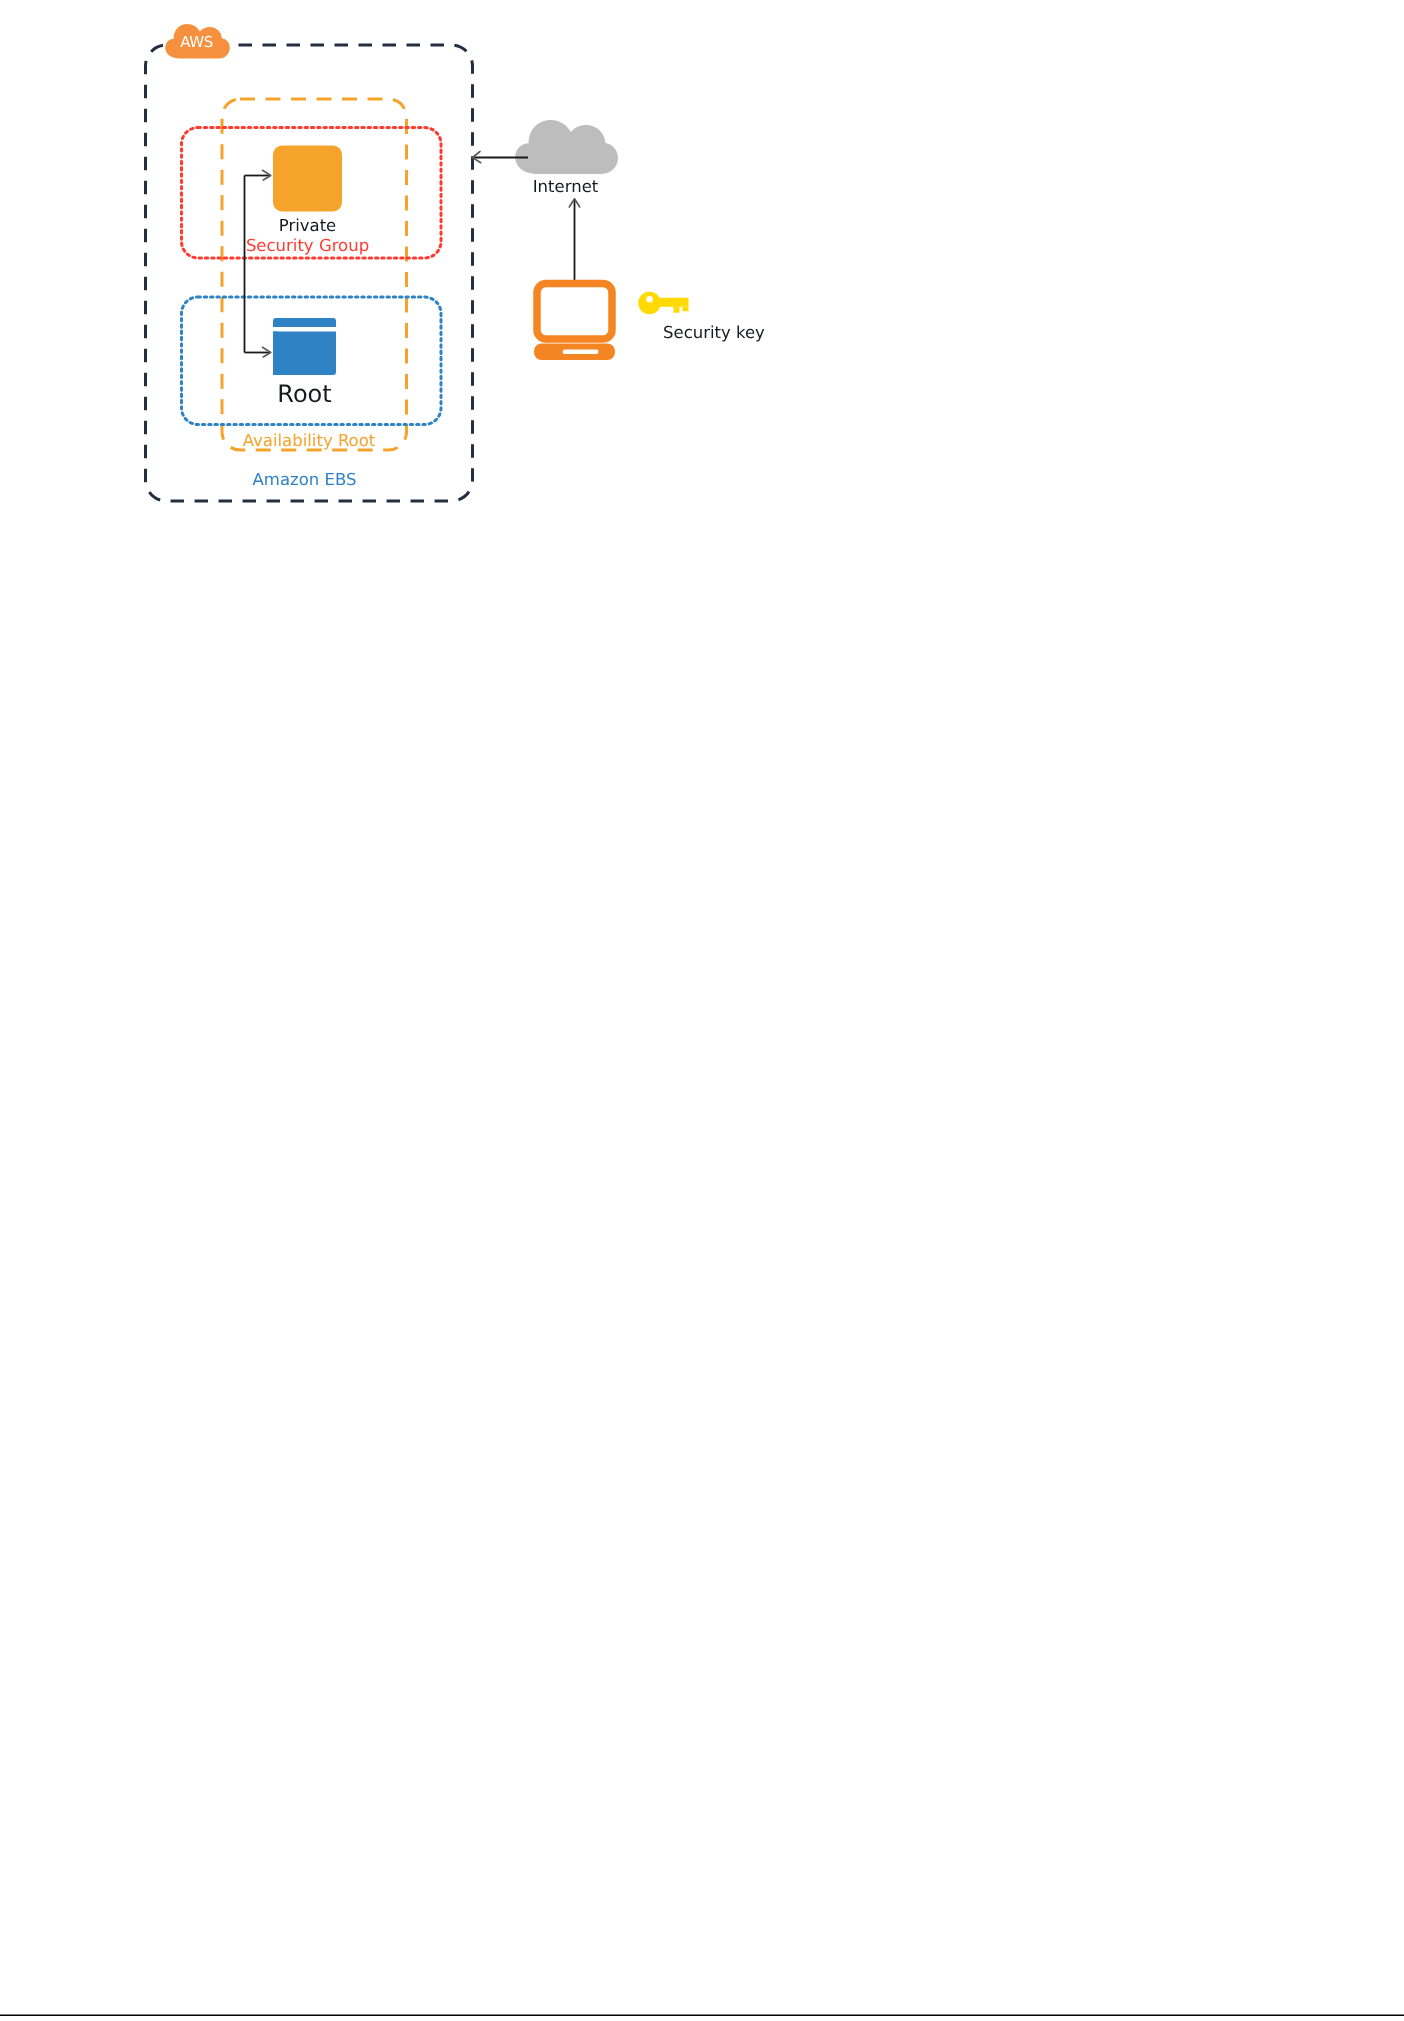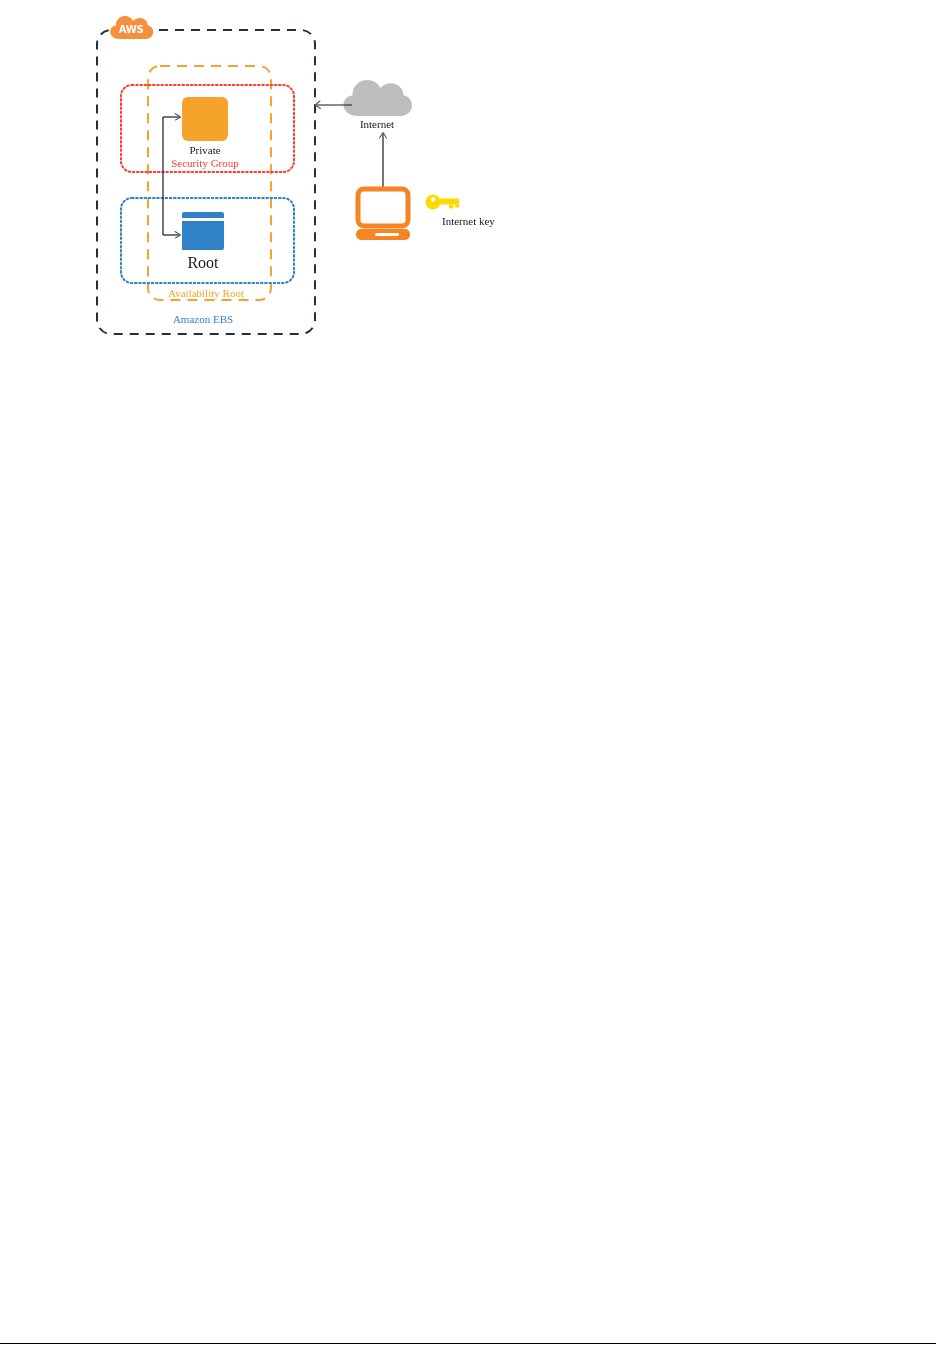--- a/index.html
+++ b/index.html
@@ -37,21 +37,20 @@
     display: block;
   }
 
   
   .lbl {
     position: absolute;
     white-space: nowrap;
     line-height: 1.05;
     text-align: center;
     transform: translateX(-50%);
-    font-family: Liberation Serif, serif;
   }
   .lbl-instance {
     left: 205px;
     top: 145px;
     font-size: 11px;
     color: #16191f;
   }
   .lbl-sg {
     left: 205px;
     top: 158px;
@@ -90,21 +89,21 @@
     color: #16191f;
     transform: none;
     text-align: left;
   }
   .aws-logo-text {
     position: absolute;
     left: 131px;
     top: 29px;
     transform: translate(-50%, -50%);
     font-size: 10px;
-    font-weight: bold;
+    font-weight: normal;
     color: #ffffff;
     letter-spacing: -0.3px;
   }
 </style>
 </head>
 <body>
 
 <div class="diagram">
 
   <svg width="520" height="370" viewBox="0 0 520 370" xmlns="http://www.w3.org/2000/svg">
@@ -210,17 +209,17 @@
   <div class="lbl lbl-sg">Security Group</div>
 
   <div class="lbl lbl-root">Root</div>
 
   <div class="lbl lbl-ebs">Amazon EBS</div>
 
   <div class="lbl lbl-az">Availability Root</div>
 
   <div class="lbl lbl-internet">Internet</div>
 
-  <div class="lbl lbl-privatekey">Internet key</div>
+  <div class="lbl lbl-privatekey">Security key</div>
 
 </div>
 
 <div class="page-bottom-rule"></div>
 
 </body></html>

